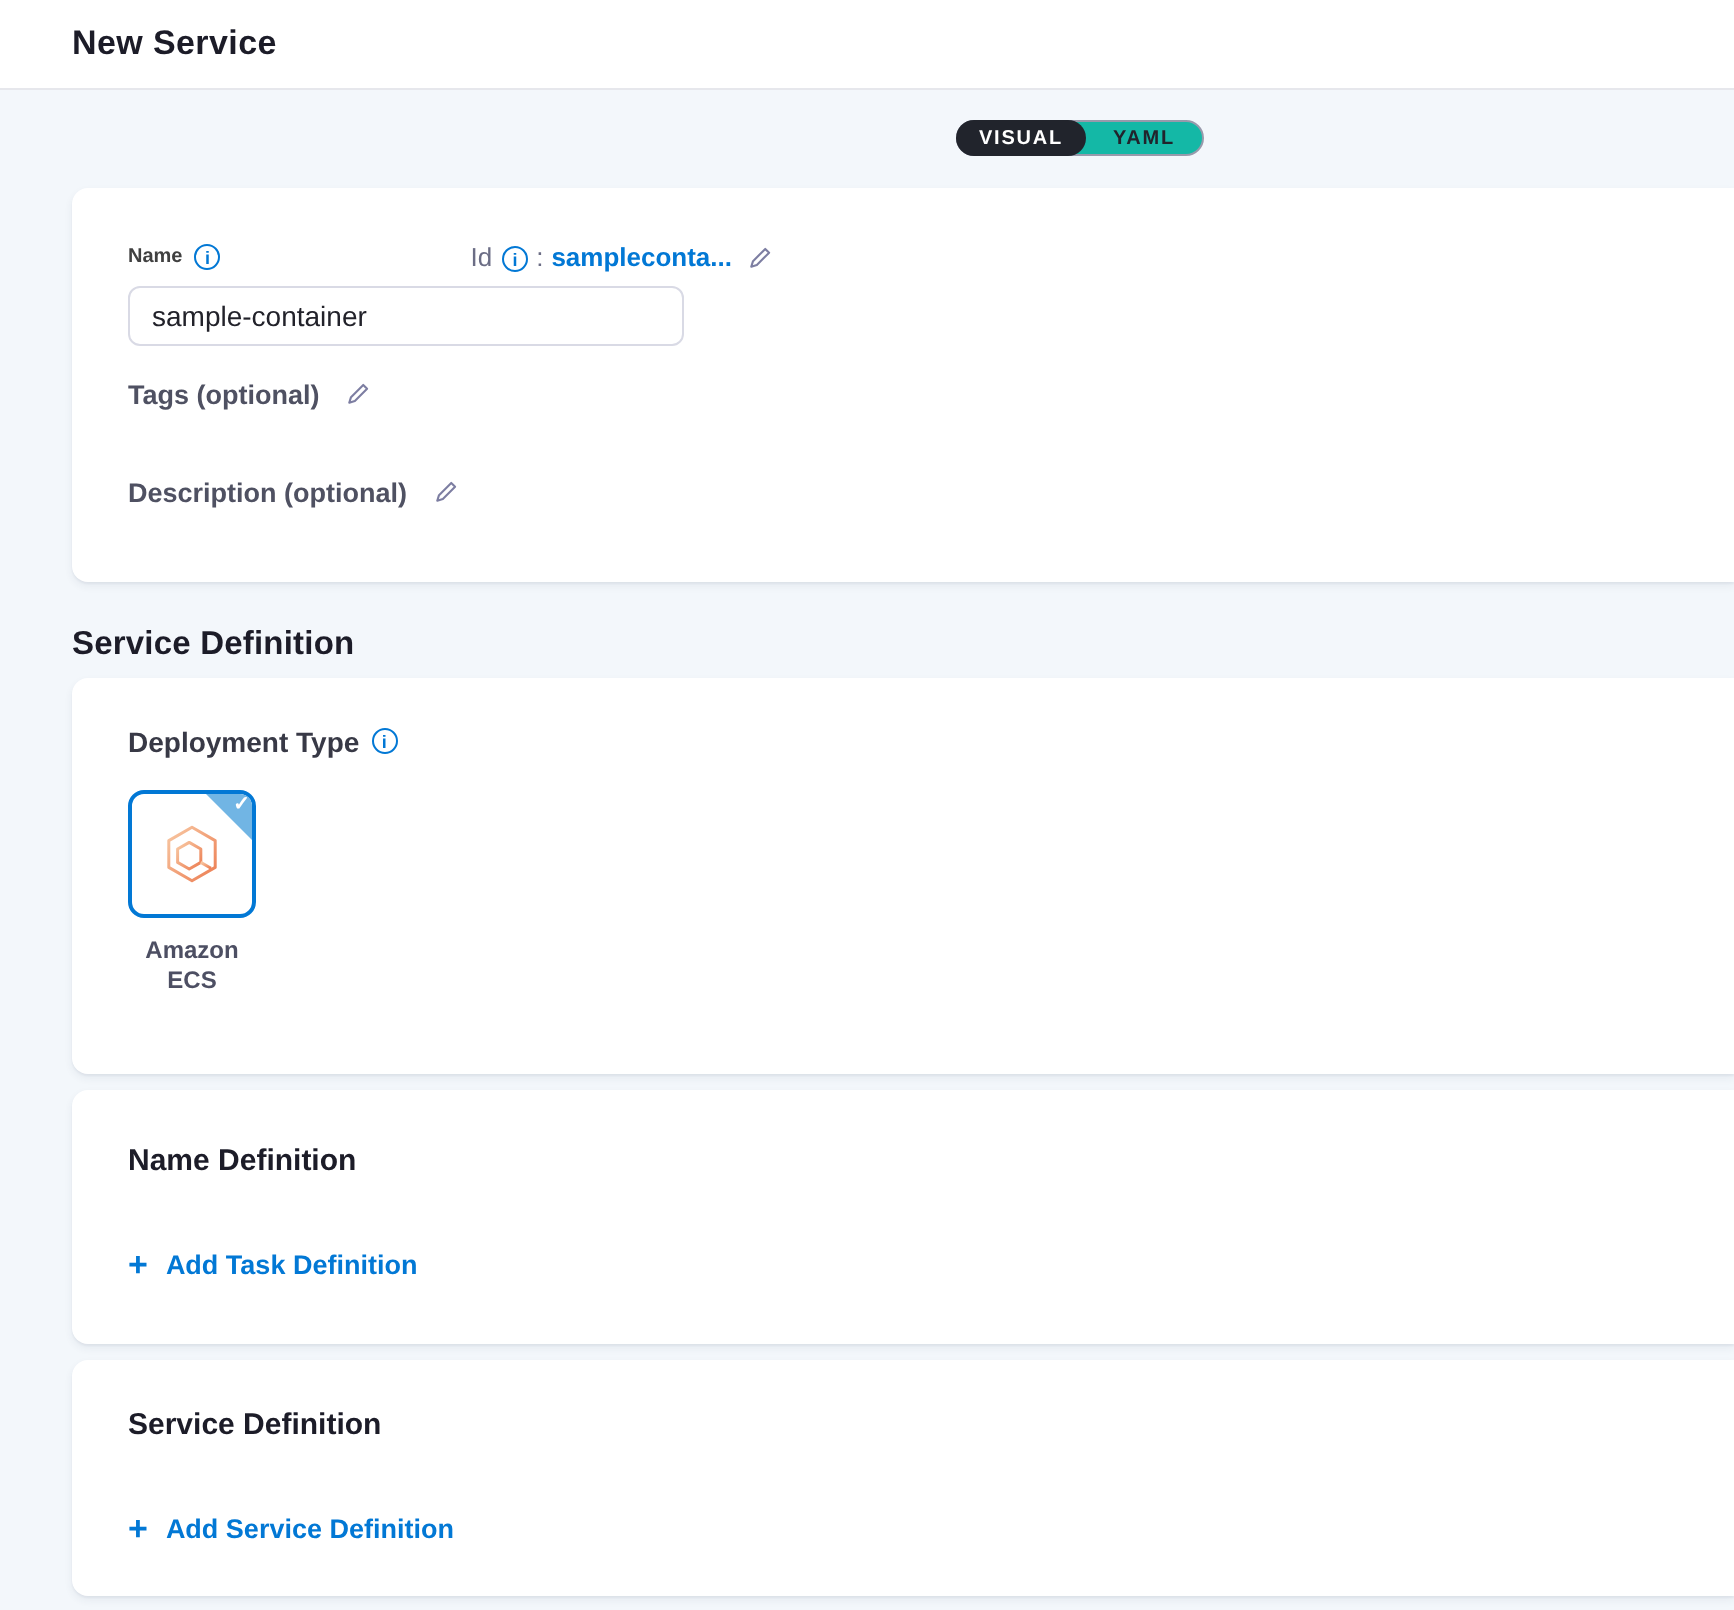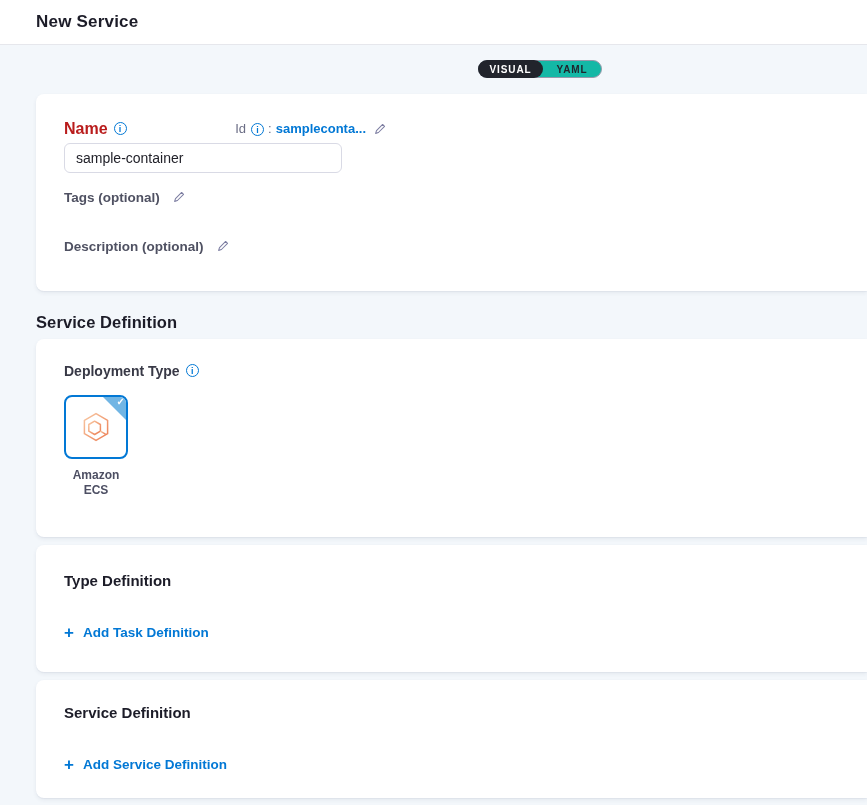--- a/index.html
+++ b/index.html
@@ -34,21 +34,21 @@
   
   .card {
     margin-left:36px; width:calc(100% - 36px); background:#ffffff;
     border-radius:8px 0 0 8px;
     box-shadow:0 2px 4px rgba(40,60,90,.07), 0 1px 1px rgba(40,60,90,.05);
   }
   .card-basics { margin-top:49px; height:197px; padding:26px 28px; }
 
   .field-row { display:flex; justify-content:space-between; align-items:center; width:323px; height:17px; }
   .lbl-group { display:flex; align-items:center; }
-  .lbl { font-size:16px; font-weight:700; color:#b91c1c; }
+  .lbl { font-size:10px; font-weight:700; color:#404040; }
   .info-icon {
     width:13px; height:13px; margin-left:6px; border:1px solid #0278d5; border-radius:50%;
     color:#0278d5; font-size:9px; font-weight:700; font-style:normal;
     display:inline-flex; align-items:center; justify-content:center; cursor:pointer; flex:none;
   }
   .id-group { display:flex; align-items:flex-end; gap:4px; }
   .id-label, .id-colon { font-size:13px; color:#6b6d85; }
   .id-group .info-icon { margin-left:1px; }
   .id-value { font-size:13px; font-weight:700; color:#0278d5; cursor:pointer; max-width:110px; white-space:nowrap; }
   .pencil { display:inline-flex; cursor:pointer; margin-left:3px; }
@@ -181,21 +181,21 @@
     <span class="tile-check">✓</span>
   </div>
 
   <div class="tile-label">
     <div>Amazon</div>
     <div>ECS</div>
   </div>
 </div>
 
 <div class="card card-task">
-  <div class="card-title">Type Definition</div>
+  <div class="card-title">Name Definition</div>
   <div class="add-link">
     <span class="plus">+</span>
     <span class="add-label">Add Task Definition</span>
   </div>
 </div>
 
 <div class="card card-servicedef">
   <div class="card-title">Service Definition</div>
   <div class="add-link">
     <span class="plus">+</span>

